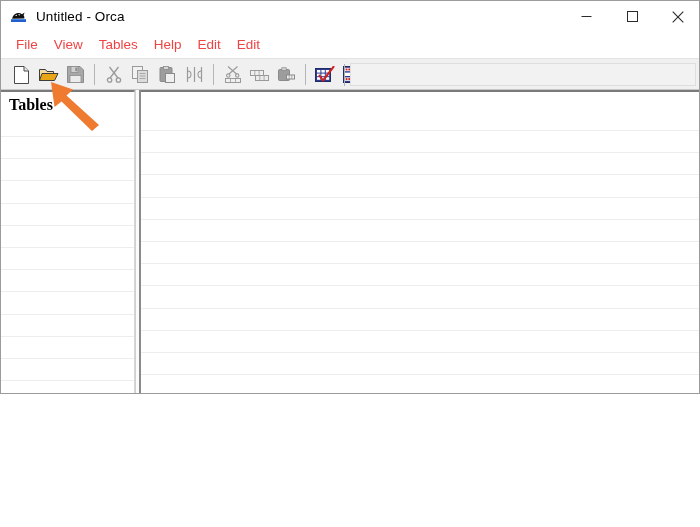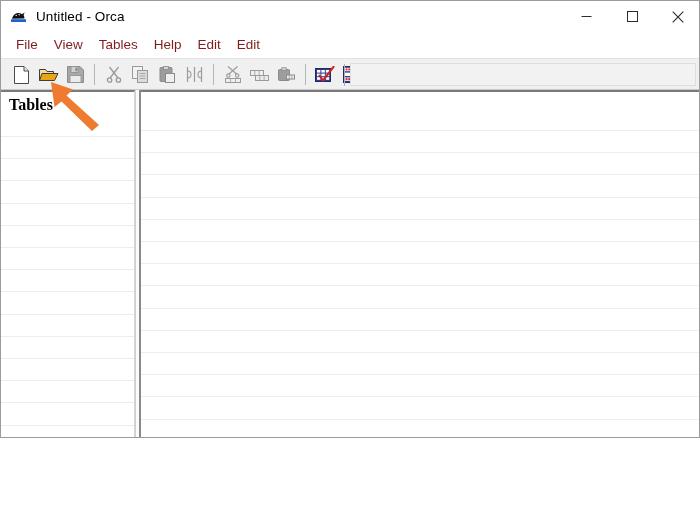--- a/index.html
+++ b/index.html
@@ -8,21 +8,21 @@
     padding: 0;
     background: #ffffff;
   }
   body {
     font-family: "Liberation Sans", sans-serif;
     -webkit-font-smoothing: antialiased;
   }
   #app {
     position: relative;
     width: 700px;
-    height: 438px;
+    height: 394px;
     overflow: hidden;
     background: #ffffff;
     border: 1px solid #9b9b9b;
     box-sizing: border-box;
   }
 
   
   .titlebar {
     position: absolute;
     left: 0; top: 0;
@@ -74,21 +74,21 @@
     width: 700px;
     height: 26px;
     background: #ffffff;
     display: flex;
     align-items: center;
     padding-left: 7px;
     box-sizing: border-box;
   }
   .menu-item {
     font-size: 13.5px;
-    color: #7f1d1d;
+    color: #ef4444;
     padding: 3px 8px 4px 8px;
     white-space: nowrap;
     line-height: 1;
   }
 
   
   .toolbar {
     position: absolute;
     left: 0; top: 57px;
     width: 700px;

